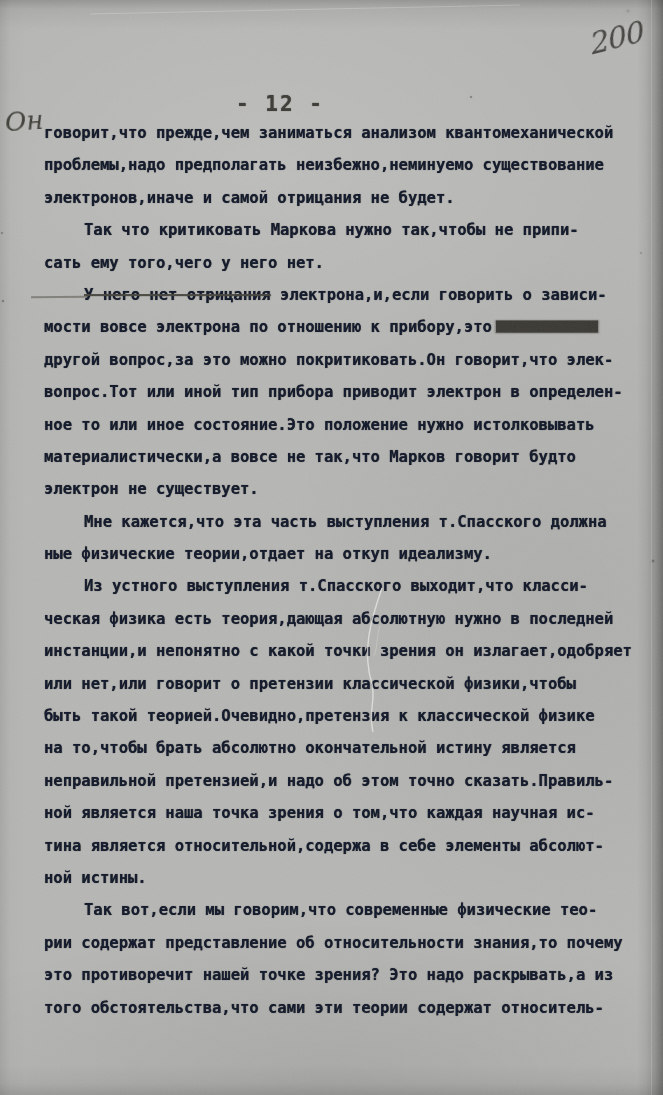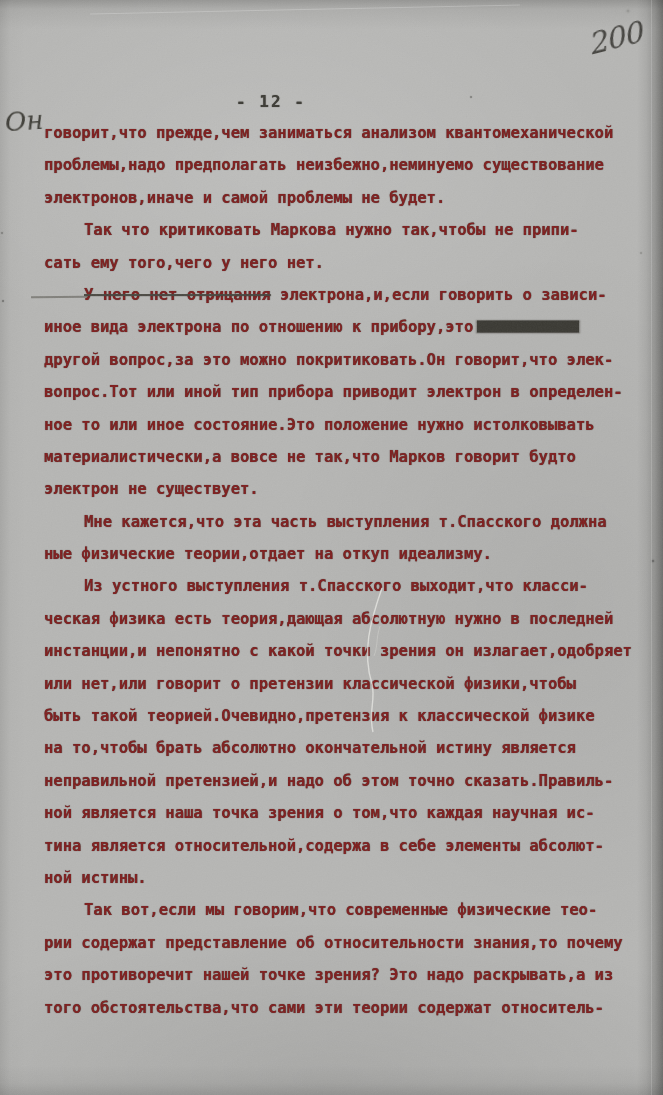--- a/index.html
+++ b/index.html
@@ -22,39 +22,39 @@
   .right-edge{
     position:absolute;top:0;right:0;width:26px;height:100%;
     background:linear-gradient(90deg, rgba(18,18,16,0) 0%, rgba(18,18,16,0.07) 35%, rgba(18,18,16,0.20) 68%, rgba(18,18,16,0.42) 100%);
   }
   .right-edge-line{position:absolute;top:0;right:11px;width:1px;height:100%;background:rgba(255,255,255,0.16);}
   .top-scratch{position:absolute;left:90px;top:9px;width:430px;height:1px;background:rgba(255,255,255,0.22);transform:rotate(-1.2deg);}
   .noise{position:absolute;inset:0;pointer-events:none;}
 
   .page-num{
     position:absolute;left:236px;top:92px;
-    font-size:16px;font-weight:700;letter-spacing:2px;color:#3c3b35;
+    font-size:21px;font-weight:700;letter-spacing:2px;color:#3c3b35;
     text-shadow:0 0 1px rgba(50,48,42,0.8);filter:blur(0.25px);
   }
   .hw-word{
     position:absolute;left:5px;top:106px;
     font-family:"DejaVu Serif", serif;font-style:italic;
     font-size:26px;color:#3f3e38;transform:rotate(-4deg);
     filter:blur(0.2px);
   }
   .hw-num{
     position:absolute;left:590px;top:20px;
     font-family:"DejaVu Serif", serif;font-style:italic;
     font-size:30px;color:#454440;letter-spacing:-1px;
     transform:rotate(-14deg) skewX(-6deg);filter:blur(0.25px);
   }
 
   .typeblock{
     position:absolute;left:44px;top:117px;white-space:nowrap;
-    font-size:15.5px;font-weight:700;line-height:32.4px;color:#7f1d1d;
+    font-size:15.5px;font-weight:700;line-height:32.4px;color:#0f172a;
     text-shadow:0 0 1px rgba(50,48,42,0.8), 0.4px 0.4px 0 rgba(50,48,42,0.35);
     filter:blur(0.28px);
   }
   .tline{height:32.4px;}
   .tline.indent{padding-left:40px;}
   .struck{
     text-decoration:line-through;
     text-decoration-thickness:1.5px;
     text-decoration-color:rgba(80,78,70,0.65);
     margin-top:24px;
@@ -84,25 +84,25 @@
   <div class="paper-tone"></div>
   <div class="top-scratch"></div>
 
   <div class="hw-num">200</div>
   <div class="page-num">- 12 -</div>
   <div class="hw-word">Он</div>
 
   <div class="typeblock" id="lines-container">
       <div class="tline"><span>говорит,что прежде,чем заниматься анализом квантомеханической</span></div>
       <div class="tline"><span>проблемы,надо предполагать неизбежно,неминуемо существование</span></div>
-      <div class="tline"><span>электронов,иначе и самой проблемы не будет.</span></div>
+      <div class="tline"><span>электронов,иначе и самой отрицания не будет.</span></div>
       <div class="tline indent"><span>Так что критиковать Маркова нужно так,чтобы не припи-</span></div>
       <div class="tline"><span>сать ему того,чего у него нет.</span></div>
       <div class="tline indent"><span class="struck">У него нет отрицания</span><span> электрона,и,если говорить о зависи-</span></div>
-      <div class="tline"><span>иное вида электрона по отношению к прибору,это</span><span class="blackout"></span></div>
+      <div class="tline"><span>мости вовсе электрона по отношению к прибору,это</span><span class="blackout"></span></div>
       <div class="tline"><span>другой вопрос,за это можно покритиковать.Он говорит,что элек-</span></div>
       <div class="tline"><span>вопрос.Тот или иной тип прибора приводит электрон в определен-</span></div>
       <div class="tline"><span>ное то или иное состояние.Это положение нужно истолковывать</span></div>
       <div class="tline"><span>материалистически,а вовсе не так,что Марков говорит будто</span></div>
       <div class="tline"><span>электрон не существует.</span></div>
       <div class="tline indent"><span>Мне кажется,что эта часть выступления т.Спасского должна</span></div>
       <div class="tline"><span>ные физические теории,отдает на откуп идеализму.</span></div>
       <div class="tline indent"><span>Из устного выступления т.Спасского выходит,что класси-</span></div>
       <div class="tline"><span>ческая физика есть теория,дающая абсолютную нужно в последней</span></div>
       <div class="tline"><span>инстанции,и непонятно с какой точки зрения он излагает,одобряет</span></div>

